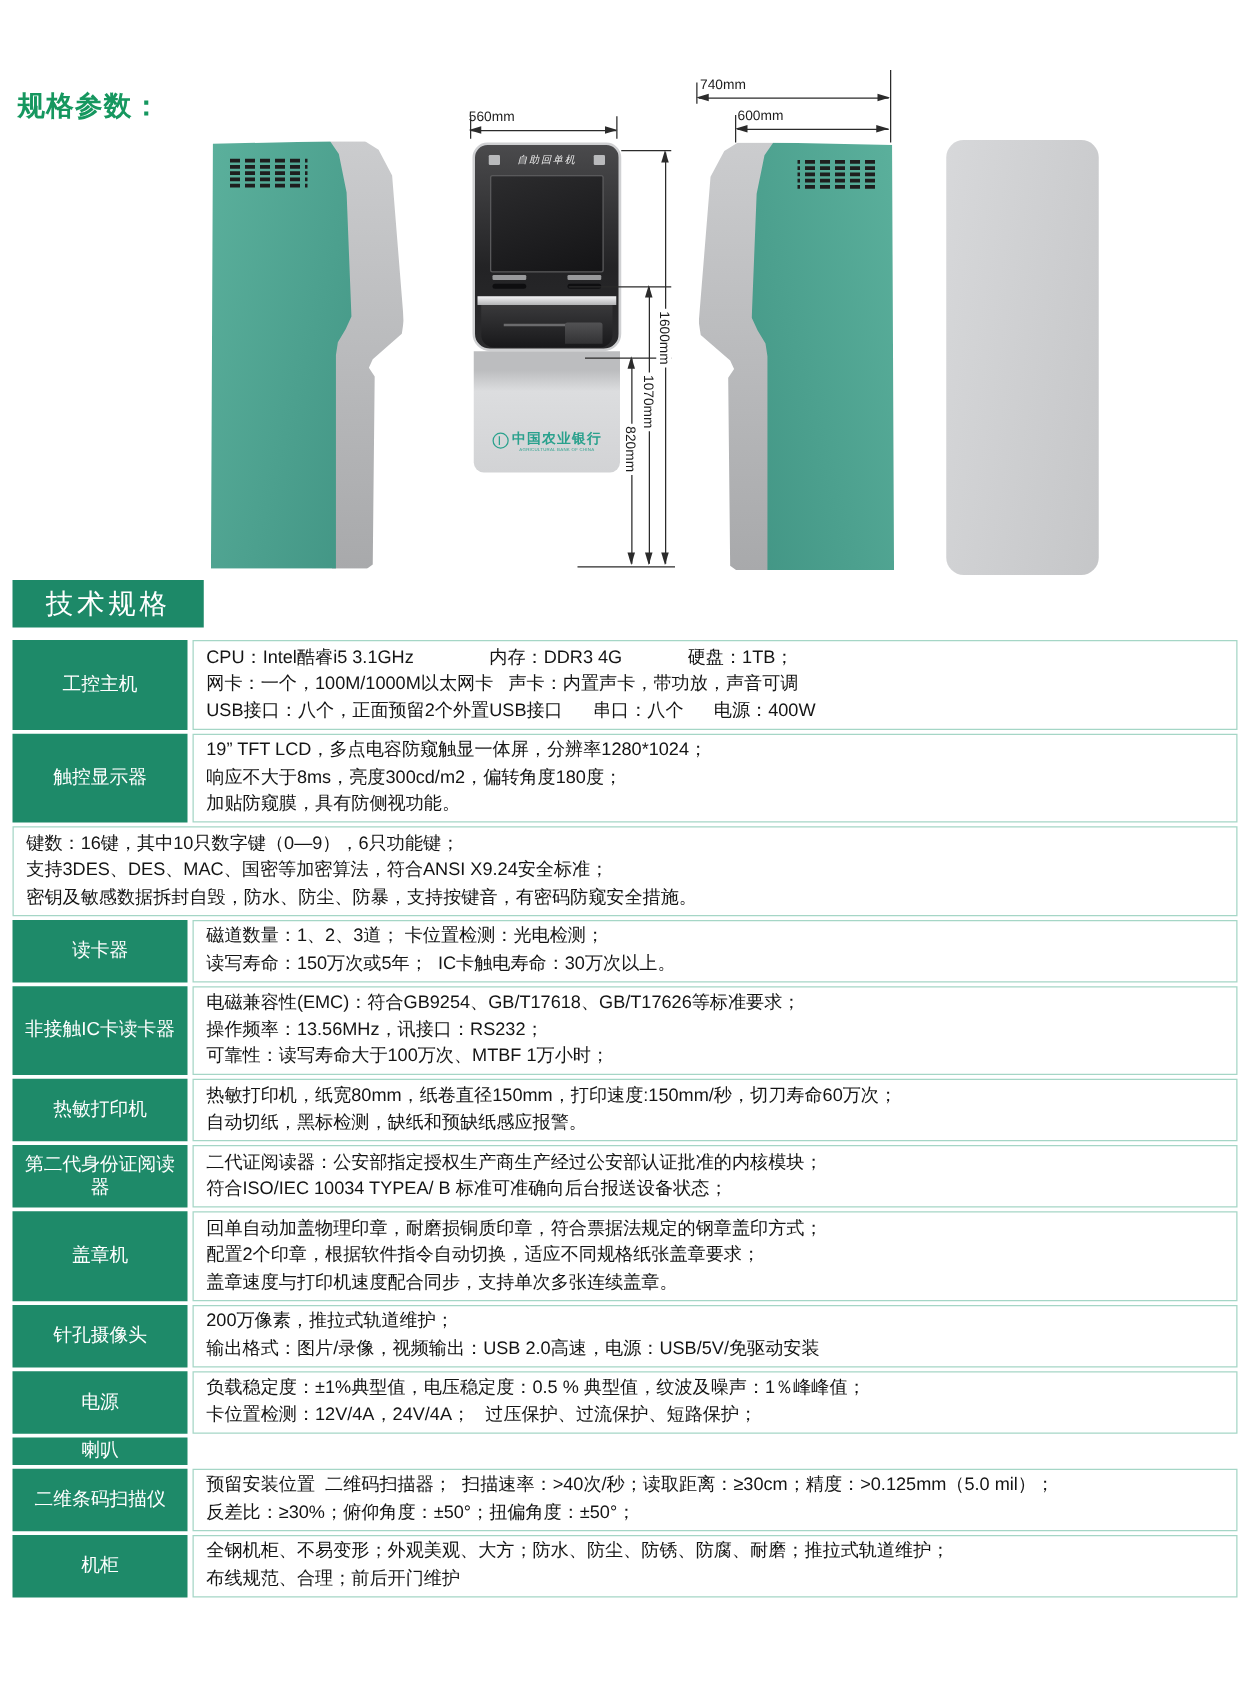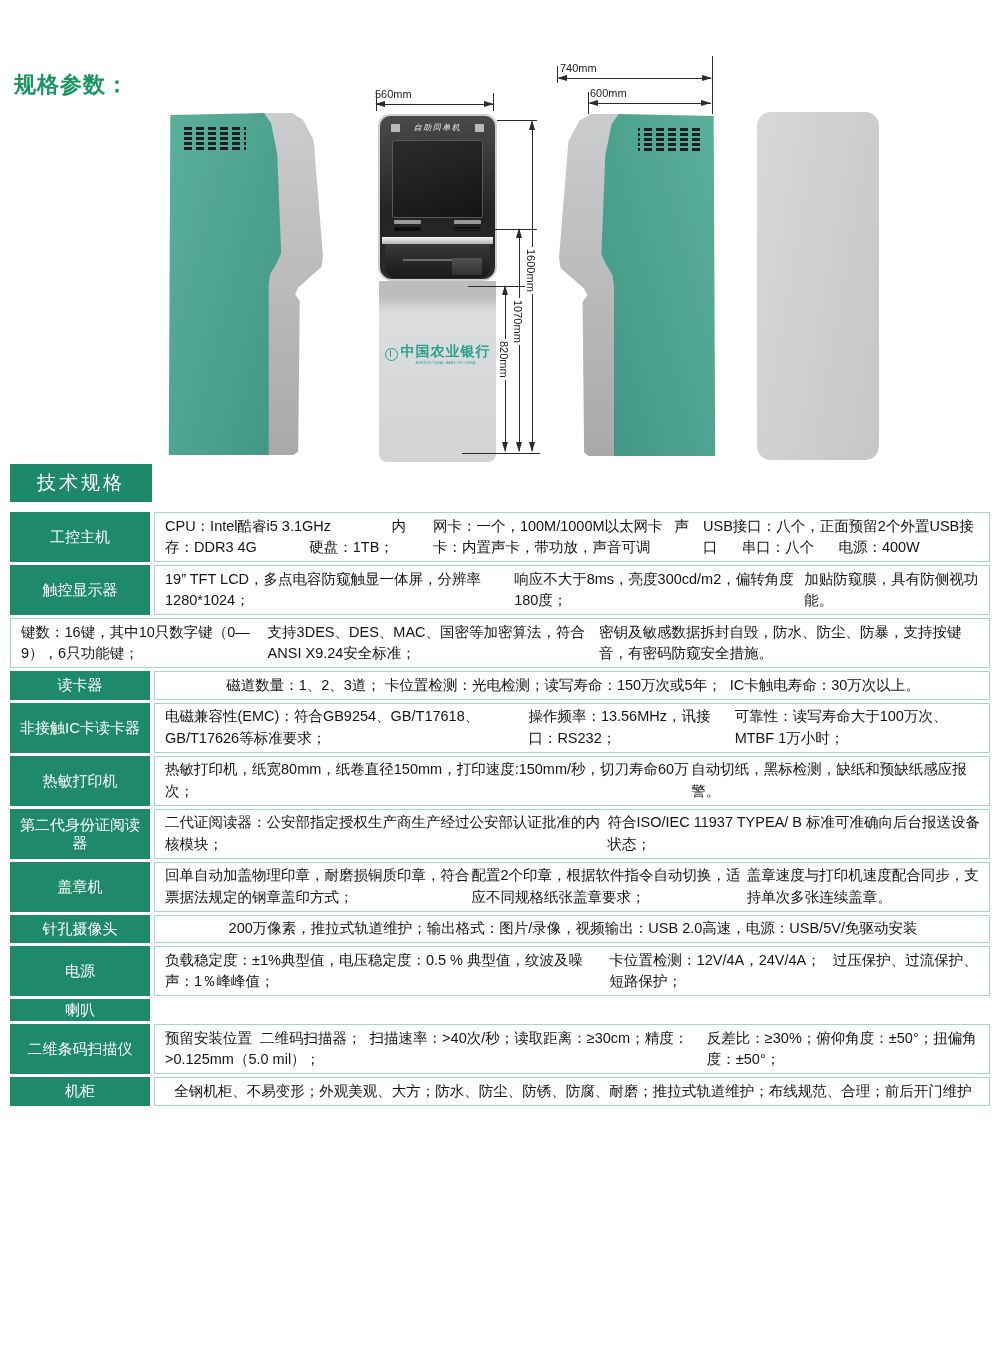--- a/index.html
+++ b/index.html
@@ -23,21 +23,21 @@
            clip-path:polygon(1.5% 0.6%,62% 0%,66.5% 3%,70.5% 12%,73% 41%,70% 44%,66% 47%,65% 50%,65% 100%,0.5% 100%);}
   .vent{position:absolute;left:16px;top:14px;width:62px;}
   .vent i{display:block;height:2.8px;margin-bottom:2.2px;
           background:repeating-linear-gradient(90deg,#1e1e1e 0 8px,rgba(0,0,0,0) 8px 12px);}
 
   
   .back-view{position:absolute;left:757px;top:57px;width:122px;height:348px;border-radius:14px;
              background:linear-gradient(100deg,#d7d8da,#c5c6c8);}
 
   
-  .front-view{position:absolute;left:378px;top:59px;width:119px;height:348px;}
+  .front-view{position:absolute;left:378px;top:59px;width:119px;height:264px;}
   .fv-head{position:absolute;left:0;top:0;width:119px;height:167px;box-sizing:border-box;
            background:linear-gradient(180deg,#4a4a4c,#232325 60%,#2b2b2d);
            border:2px solid #cfd0d2;border-radius:12px 12px 14px 14px;}
   .fv-title{position:absolute;top:6px;left:0;right:0;text-align:center;color:#ededed;font-size:8px;
             font-style:italic;letter-spacing:1.5px;font-family:"DejaVu Serif",serif;}
   .spk{position:absolute;top:8px;width:9px;height:8px;background:#b9babc;border-radius:1px;}
   .spk-l{left:11px;}.spk-r{right:11px;}
   .fv-screen{position:absolute;left:12px;right:12px;top:24px;height:76px;border-radius:2px;
              background:linear-gradient(160deg,#2c2c2e,#141416);border:1px solid #59595b;}
   .slot{position:absolute;top:104px;width:27px;}
@@ -49,46 +49,46 @@
   .fv-recess{position:absolute;left:5px;right:5px;top:128px;height:34px;border-radius:0 0 10px 10px;
              background:linear-gradient(180deg,#39393b,#191(9)1b);background:linear-gradient(180deg,#39393b,#18181a);}
   .tray{position:absolute;left:18px;right:32px;top:15px;height:2px;background:#6b6b6d;}
   .keypad{position:absolute;right:8px;bottom:3px;width:30px;height:17px;border-radius:2px 2px 0 0;
           background:linear-gradient(180deg,#525254,#323234);}
   .fv-cab{position:absolute;left:1px;right:1px;top:167px;bottom:0;border-radius:0 0 8px 8px;
           background:linear-gradient(180deg,#bcbdbf 0 15px,#dcdddf 32px,#d2d3d5);}
   .logo{position:absolute;left:0;right:0;top:62px;display:flex;align-items:center;justify-content:center;gap:3px;}
   .logo-mark{width:13px;height:13px;border:1.5px solid #2aa18d;border-radius:50%;box-sizing:border-box;position:relative;flex:0 0 auto;}
   .logo-mark i{position:absolute;left:4px;top:1.5px;width:1.5px;height:7px;background:#2aa18d;}
-  .logo-text b{display:block;font-size:14px;color:#2aa18d;letter-spacing:1px;font-family:"DejaVu Serif",serif;}
+  .logo-text b{display:block;font-size:11px;color:#2aa18d;letter-spacing:1px;font-family:"DejaVu Serif",serif;}
   .logo-text small{display:block;font-size:3.5px;color:#2aa18d;letter-spacing:.2px;text-align:center;}
 
   
   .hl{position:absolute;height:1px;background:#2b2b2b;}
   .vl{position:absolute;width:1px;background:#2b2b2b;}
   .arr{position:absolute;width:0;height:0;border:3.5px solid rgba(0,0,0,0);}
   .arr-l{border-left:0;border-right:10px solid #2b2b2b;}
   .arr-r{border-right:0;border-left:10px solid #2b2b2b;}
   .arr-u{border-top:0;border-bottom:10px solid #2b2b2b;}
   .arr-d{border-bottom:0;border-top:10px solid #2b2b2b;}
   .dimtxt{position:absolute;font-size:11px;color:#1c1c1c;}
   .dimtxt-c{}
   .dimtxt-v{writing-mode:vertical-rl;background:#fff;padding:2px 0;}
 
   
-  .banner{position:absolute;left:10px;top:464px;width:142px;height:38px;background:#1d8968;
-          color:#fff;display:flex;align-items:center;justify-content:center;font-size:19px;letter-spacing:3px;}
+  .banner{position:absolute;left:10px;top:464px;width:153px;height:38px;background:#1d8968;
+          color:#fff;display:flex;align-items:center;justify-content:center;font-size:22px;letter-spacing:3px;}
 
   
   .spec-table{position:absolute;left:10px;top:512px;width:980px;}
   .row{display:flex;gap:4px;margin-bottom:3px;}
   .cell-label{flex:0 0 140px;width:140px;background:#1e8a69;color:#fff;display:flex;align-items:center;
               justify-content:center;text-align:center;font-size:15px;line-height:18px;padding:2px 5px;box-sizing:border-box;}
   .cell-content{flex:1;border:1px solid #a5d6c6;background:#fff;padding:2.5px 8px 2.5px 10px;
-                display:flex;flex-direction:row;justify-content:center;}
+                display:flex;flex-direction:column;justify-content:center;}
   .ln{font-size:14.5px;line-height:21.5px;color:#141414;white-space:pre-wrap;}
 </style>
 </head>
 <body>
 
 <h1 class="heading">规格参数：</h1>
 
 <div class="figures">
 
   <div class="side-view sv-pos-l">
@@ -245,21 +245,21 @@
     <div class="cell-content">
       <div class="ln">热敏打印机，纸宽80mm，纸卷直径150mm，打印速度:150mm/秒，切刀寿命60万次；</div>
       <div class="ln">自动切纸，黑标检测，缺纸和预缺纸感应报警。</div>
     </div>
   </div>
 
   <div class="row">
     <div class="cell-label">第二代身份证阅读器</div>
     <div class="cell-content">
       <div class="ln">二代证阅读器：公安部指定授权生产商生产经过公安部认证批准的内核模块；</div>
-      <div class="ln">符合ISO/IEC 11937 TYPEA/ B 标准可准确向后台报送设备状态；</div>
+      <div class="ln">符合ISO/IEC 10034 TYPEA/ B 标准可准确向后台报送设备状态；</div>
     </div>
   </div>
 
 
   <div class="row">
     <div class="cell-label">盖章机</div>
     <div class="cell-content">
       <div class="ln">回单自动加盖物理印章，耐磨损铜质印章，符合票据法规定的钢章盖印方式；</div>
       <div class="ln">配置2个印章，根据软件指令自动切换，适应不同规格纸张盖章要求；</div>
       <div class="ln">盖章速度与打印机速度配合同步，支持单次多张连续盖章。</div>

